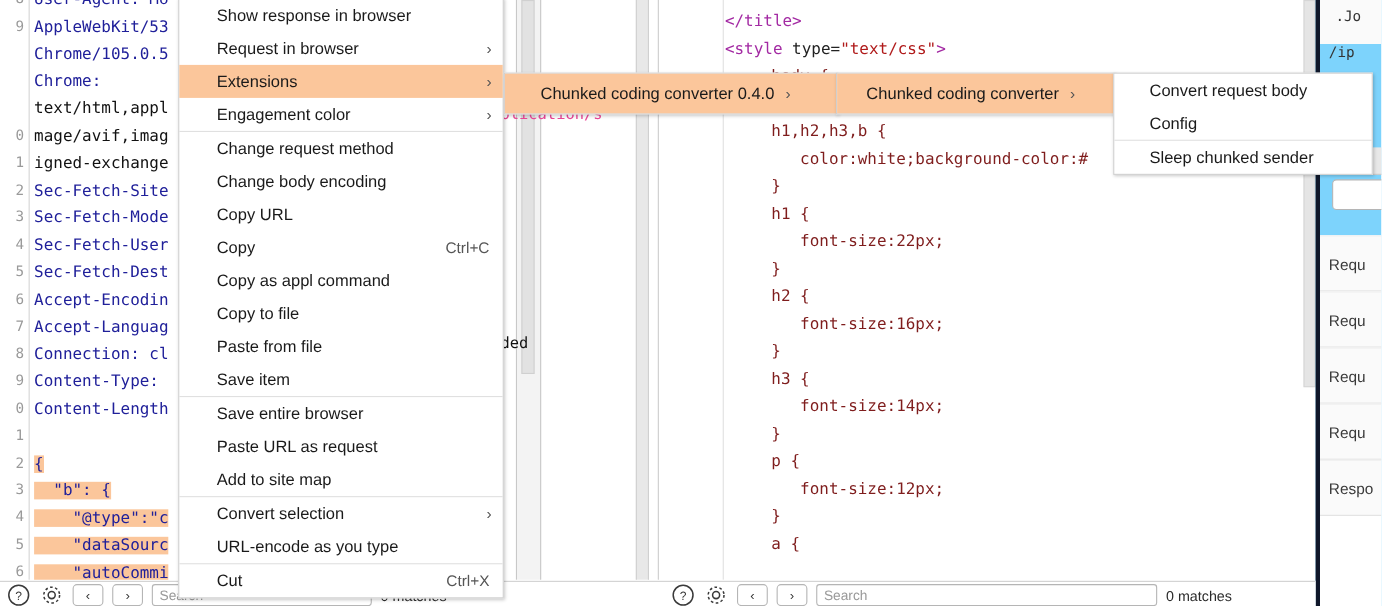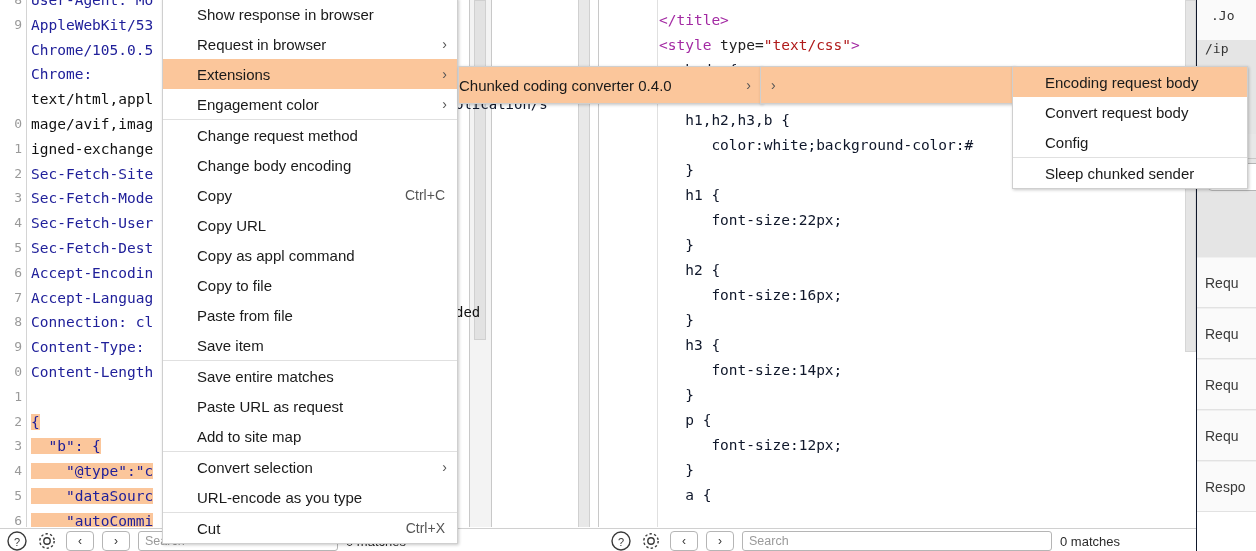--- a/index.html
+++ b/index.html
@@ -86,46 +86,45 @@
     font-family: "DejaVu Sans Mono", monospace;
     font-size: 14.5px;
     line-height: 25px;
     height: 25px;
     white-space: pre;
     color: #20209a;
   }
   .tag { color: #a32aa3; }
   .attr { color: #222; }
   .str { color: #b01a1a; }
-  .num { color: #0f172a; }
+  .num { color: #7f1d1d; padding-left: 16px; }
   .grey { color: #555; }
 
   #right-scroll {
     position: absolute; left: 1185px; top: 0; width: 11px; height: 352px;
     background: #e5e5e5; border: 1px solid #d6d6d6; box-sizing: border-box;
   }
 
   
   #far-right {
     left: 1196px; top: 0; width: 60px; height: 551px;
-    background: #e5e5e5; border-left: 1px solid #0f172a;
+    background: #7dd3fc; border-left: 4px solid #0f172a;
   }
   #far-right .fr-top {
     position: absolute; left: 0; top: 0; right: 0; height: 40px;
     background: #fafafa;
     font-family: "DejaVu Sans Mono", monospace;
     font-size: 13px;
     color: #333;
   }
   #far-right .fr-top .fr-l1 { position: absolute; left: 14px; top: 8px; white-space: nowrap; }
   #far-right .fr-top .fr-l2 { position: absolute; left: 8px; top: 41px; white-space: nowrap; }
   #far-right .fr-tabs {
     position: absolute; left: 0; top: 214px; right: 0; bottom: 0;
     background: #fff;
-    margin-top: 43px;
   }
   .fr-tab {
     height: 51px;
     border-bottom: 1px solid #e2e2e2;
     border-top: 1px solid #f0f0f0;
     display: flex; align-items: center;
     padding-left: 8px;
     font-size: 14px;
     color: #3a3a3a;
     background: #fafafa;
@@ -196,21 +195,21 @@
     padding-left: 18px;
   }
   .mi.sel { background: #fbc69b; }
   .msep { height: 1px; background: #e0e0e0; margin: 0; }
 
   #menu-main { left: 162px; top: -2px; width: 296px; }
   #menu-ext  { left: 458px; top: 66px; width: 304px; }
   #menu-ccc  { left: 760px; top: 66px; width: 255px; }
   #menu-leaf { left: 1012px; top: 66px; width: 236px; }
 
-  #menu-ext .mi, #menu-ccc .mi { padding-left: 0; justify-content: space-between; }
+  #menu-ext .mi, #menu-ccc .mi { padding-left: 0; justify-content: center; }
   #menu-ext .mi .arrow, #menu-ccc .mi .arrow { margin-left: 10px; padding-left: 0; }
   #menu-leaf .mi { padding-left: 32px; }
 </style>
 </head>
 <body>
 
 <div id="screen">
 
   <div class="panel" id="left-editor">
     <div class="gutter" id="left-gutter">
@@ -261,21 +260,21 @@
         <div class="cline"><span class="hl">    "dataSourc</span></div>
         <div class="cline"><span class="hl">    "autoCommi</span></div>
       </div>
   </div>
 
   <div class="panel" id="mid-strip">
     <div class="sbar"></div>
   </div>
 
   <div class="panel" id="mid-text" style="left:455px;top:96px;width:140px;height:240px;">
-    <div style="position:absolute;left:0;top:0;font-family:'DejaVu Sans Mono',monospace;font-size:14px;color:#0f172a;white-space:nowrap;">plication/s</div>
+    <div style="position:absolute;left:0;top:0;font-family:'DejaVu Sans Mono',monospace;font-size:14px;color:#ec4899;white-space:nowrap;">plication/s</div>
     <div style="position:absolute;left:0;top:208px;font-family:'DejaVu Sans Mono',monospace;font-size:14px;color:#111;white-space:nowrap;">ded</div>
   </div>
 
   <div class="panel" style="left:578px;top:0;width:12px;height:527px;background:#e8e8e8;border-left:1px solid #d0d0d0;border-right:1px solid #d0d0d0;"></div>
 
   <div class="panel" id="right-editor">
     <div class="rgutter"></div>
     <div class="rcode" id="right-code">
         <div class="rline" style="margin-top: -17px;"><span class="grey">HTTP Status 500 – Internal Server Error</span></div>
         <div class="rline"><span class="tag">&lt;/title&gt;</span></div>
@@ -380,41 +379,41 @@
         <span class="arrow">›</span>
       </div>
       <div class="msep"></div>
       <div class="mi">
         <span>Change request method</span>
       </div>
       <div class="mi">
         <span>Change body encoding</span>
       </div>
       <div class="mi">
+        <span>Copy URL</span>
+      </div>
+      <div class="mi">
         <span>Copy</span>
         <span class="accel">Ctrl+C</span>
       </div>
       <div class="mi">
-        <span>Copy URL</span>
-      </div>
-      <div class="mi">
         <span>Copy as appl command</span>
       </div>
       <div class="mi">
         <span>Copy to file</span>
       </div>
       <div class="mi">
         <span>Paste from file</span>
       </div>
       <div class="mi">
         <span>Save item</span>
       </div>
       <div class="msep"></div>
       <div class="mi">
-        <span>Save entire matches</span>
+        <span>Save entire browser</span>
       </div>
       <div class="mi">
         <span>Paste URL as request</span>
       </div>
       <div class="mi">
         <span>Add to site map</span>
       </div>
       <div class="msep"></div>
       <div class="mi">
         <span>Convert selection</span>
@@ -430,27 +429,25 @@
       </div>
     </div>
   <div class="menu" id="menu-ext">
       <div class="mi sel" style="height: 36px;">
         <span>Chunked coding converter 0.4.0</span>
         <span class="arrow">›</span>
       </div>
     </div>
   <div class="menu" id="menu-ccc">
       <div class="mi sel" style="height: 36px;">
+        <span>Chunked coding converter</span>
         <span class="arrow">›</span>
       </div>
     </div>
   <div class="menu" id="menu-leaf">
-      <div class="mi sel" style="height: 30px;">
-        <span>Encoding request body</span>
-      </div>
       <div class="mi" style="height: 30px;">
         <span>Convert request body</span>
       </div>
       <div class="mi" style="height: 30px;">
         <span>Config</span>
       </div>
       <div class="msep"></div>
       <div class="mi" style="height: 30px;">
         <span>Sleep chunked sender</span>
       </div>

